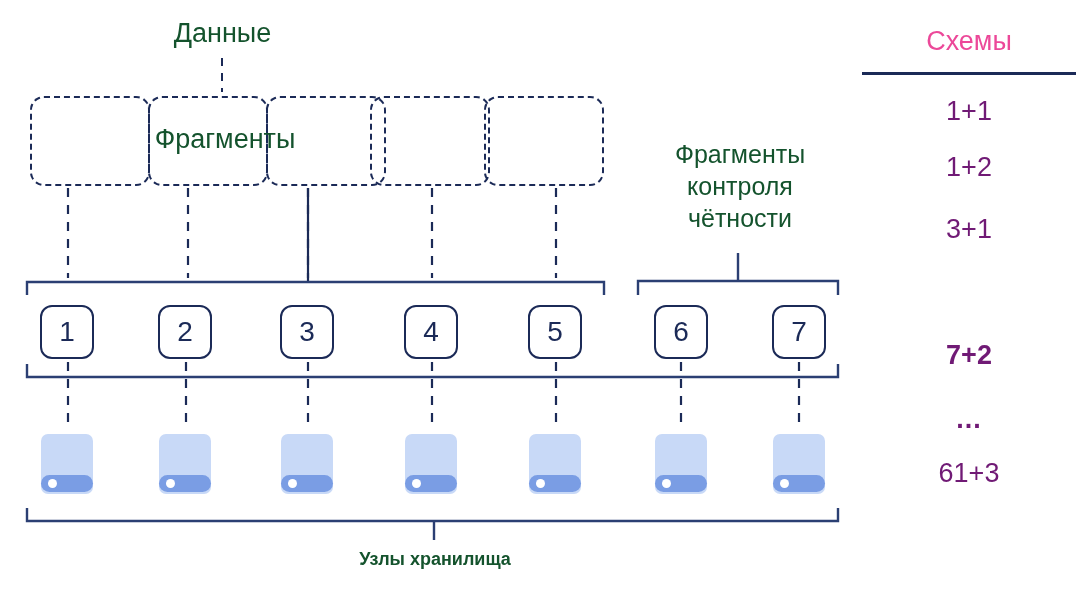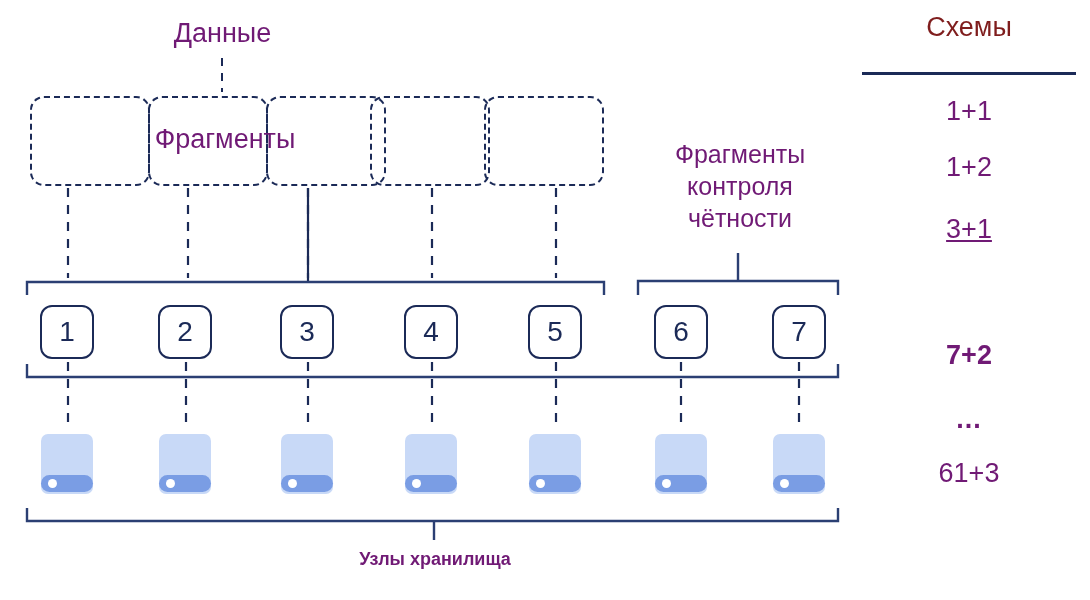--- a/index.html
+++ b/index.html
@@ -16,21 +16,21 @@
   }
   #canvas {
     position: relative;
     width: 1090px;
     height: 600px;
   }
 
   
   .lbl {
     position: absolute;
-    color: #701a75;
+    color: #14532d;
     font-family: "Liberation Sans", sans-serif;
     white-space: pre;
     text-align: center;
   }
   .lbl-data {
     font-size: 27px;
     left: 120px; top: 18px;
     width: 205px;
   }
   .lbl-fragments {
@@ -47,25 +47,25 @@
   .lbl-storage {
     font-size: 18px;
     font-weight: bold;
     left: 230px; top: 549px;
     width: 410px;
   }
 
   
   .schemes-header {
     position: absolute;
-    left: 862px; top: 12px;
+    left: 862px; top: 26px;
     width: 214px;
     font-size: 27px;
     text-align: center;
-    color: #7f1d1d;
+    color: #ec4899;
   }
   .schemes-rule {
     position: absolute;
     left: 862px; top: 72px;
     width: 214px; height: 3px;
     background: #1b2a57;
   }
   .scheme-item {
     position: absolute;
     left: 862px;
@@ -244,18 +244,18 @@
     <div class="body"></div>
     <div class="bar"></div>
     <div class="led"></div>
   </div>
 
   <div class="schemes-header">Схемы</div>
   <div class="schemes-rule"></div>
 
   <div class="scheme-item" style="top:96px;">1+1</div>
   <div class="scheme-item" style="top:152px;">1+2</div>
-  <div class="scheme-item" style="top:214px;text-decoration:underline;">3+1</div>
+  <div class="scheme-item" style="top:214px;">3+1</div>
   <div class="scheme-item bold" style="top:340px;">7+2</div>
   <div class="scheme-item dots" style="top:404px;">...</div>
   <div class="scheme-item" style="top:458px;">61+3</div>
 
 </div>
 
 </body></html>

